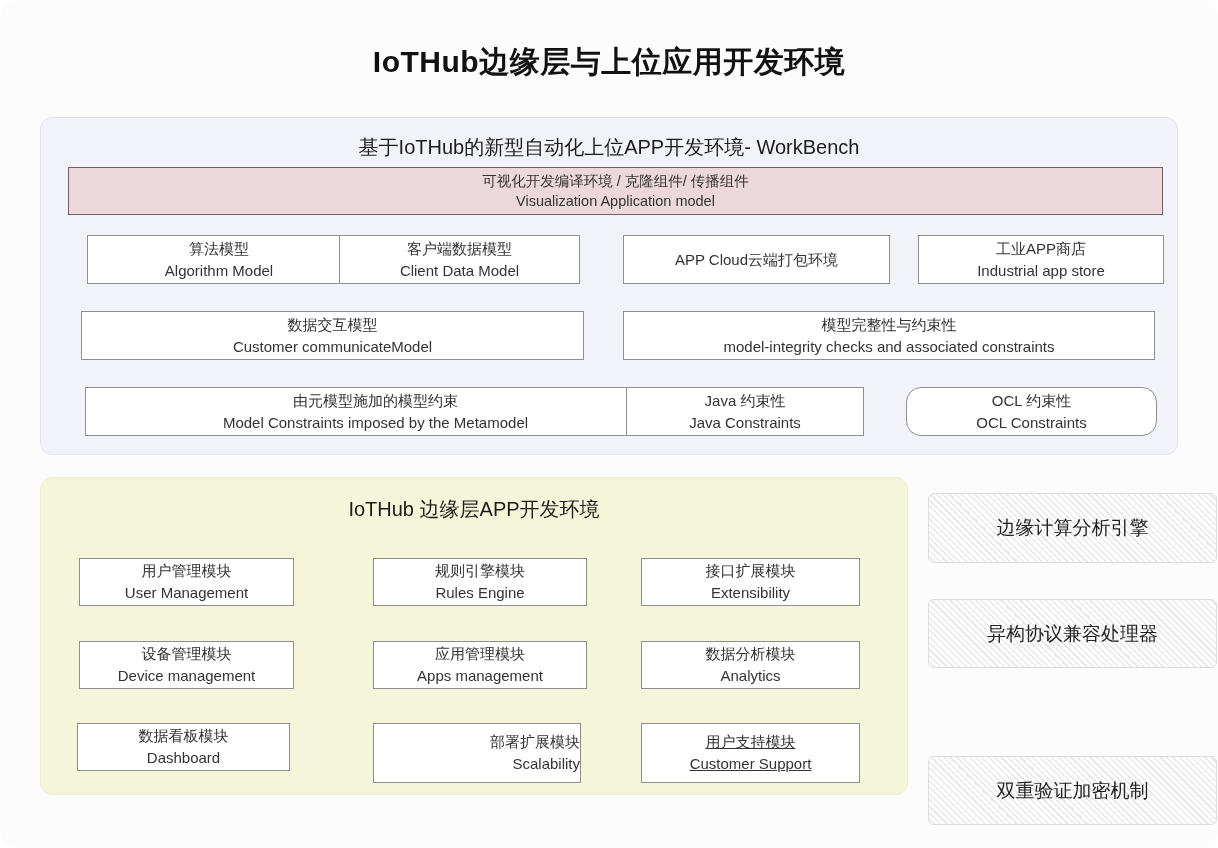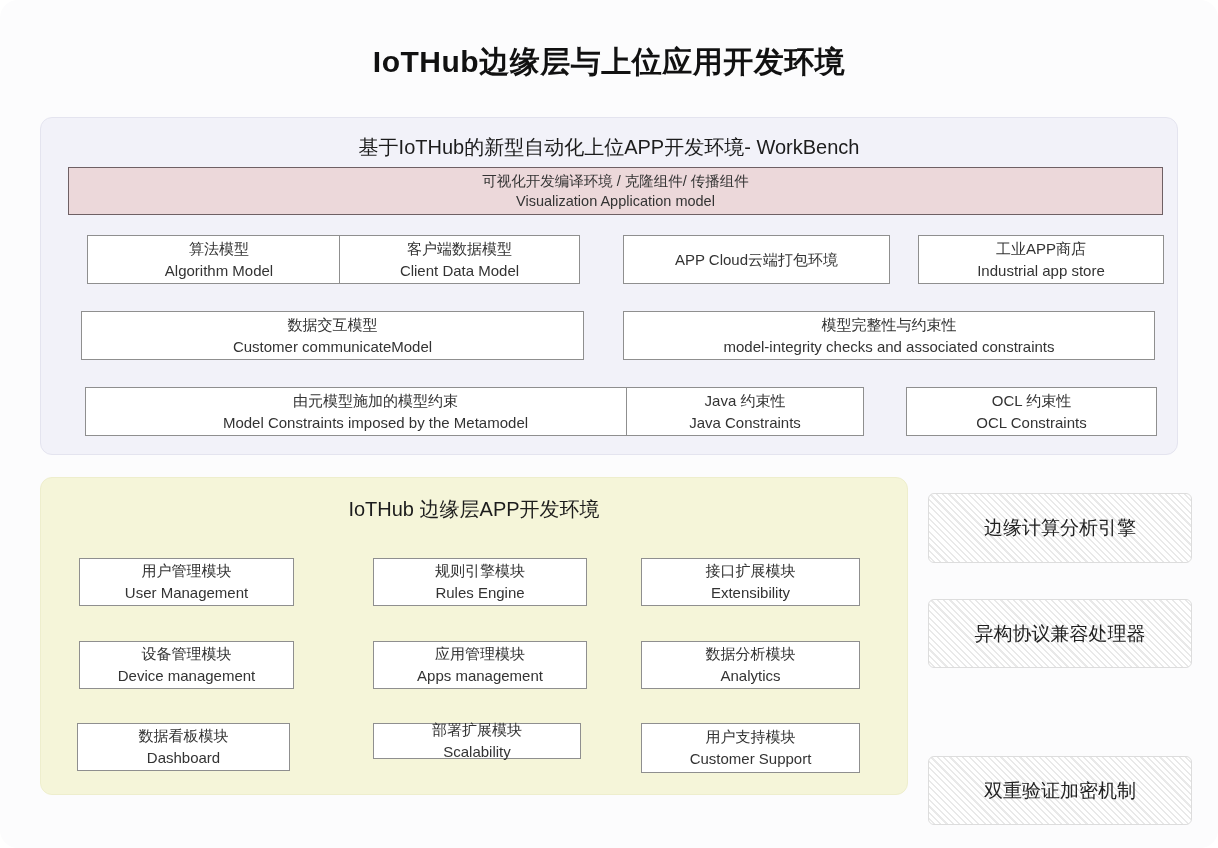--- a/index.html
+++ b/index.html
@@ -68,21 +68,21 @@
   }
   
   .wb-b0 { left:46px;  top:117px; width:264px; height:49px; }
   .wb-b1 { left:298px; top:117px; width:241px; height:49px; }
   .wb-b2 { left:582px; top:117px; width:267px; height:49px; }
   .wb-b3 { left:877px; top:117px; width:246px; height:49px; }
   .wb-b4 { left:40px;  top:193px; width:503px; height:49px; }
   .wb-b5 { left:582px; top:193px; width:532px; height:49px; }
   .wb-b6 { left:44px;  top:269px; width:581px; height:49px; }
   .wb-b7 { left:585px; top:269px; width:238px; height:49px; }
-  .wb-b8 { left:865px; top:269px; width:251px; height:49px; }
+  .wb-b8 { left:865px; top:269px; width:251px; height:49px;border-radius:15px; }
   
   .edge {
     position: absolute;
     left: 40px; top: 477px;
     width: 868px; height: 318px;
     background: #f5f5d9;
     border: 1px solid #eeeecd;
     border-radius: 12px;
   }
   .edge-title {
@@ -93,27 +93,27 @@
     color: #1c1c1c;
   }
   
   .ed-b0 { left:38px;  top:80px;  width:215px; height:48px; }
   .ed-b1 { left:332px; top:80px;  width:214px; height:48px; }
   .ed-b2 { left:600px; top:80px;  width:219px; height:48px; }
   .ed-b3 { left:38px;  top:163px; width:215px; height:48px; }
   .ed-b4 { left:332px; top:163px; width:214px; height:48px; }
   .ed-b5 { left:600px; top:163px; width:219px; height:48px; }
   .ed-b6 { left:36px;  top:245px; width:213px; height:48px; }
-  .ed-b7 { left:332px; top:245px; width:208px; height:36px; }
-  .ed-b8 { left:600px; top:245px; width:219px; height:50px; }
+  .ed-b7 { left:332px; top:245px; width:208px; height:60px;align-items:flex-end; }
+  .ed-b8 { left:600px; top:245px; width:219px; height:60px;text-decoration:underline; }
   
   .side-box {
     position: absolute;
     left: 928px;
-    width: 264px;
+    width: 289px;
     background:
       repeating-linear-gradient(45deg,
         #ffffff 0px, #ffffff 3px,
         #e9e9e9 3px, #e9e9e9 4.5px);
     border: 1px solid #dddddd;
     border-radius: 6px;
     display: flex; justify-content: center; align-items: center;
     text-align: center;
     font-size: 19px;
     color: #222;

